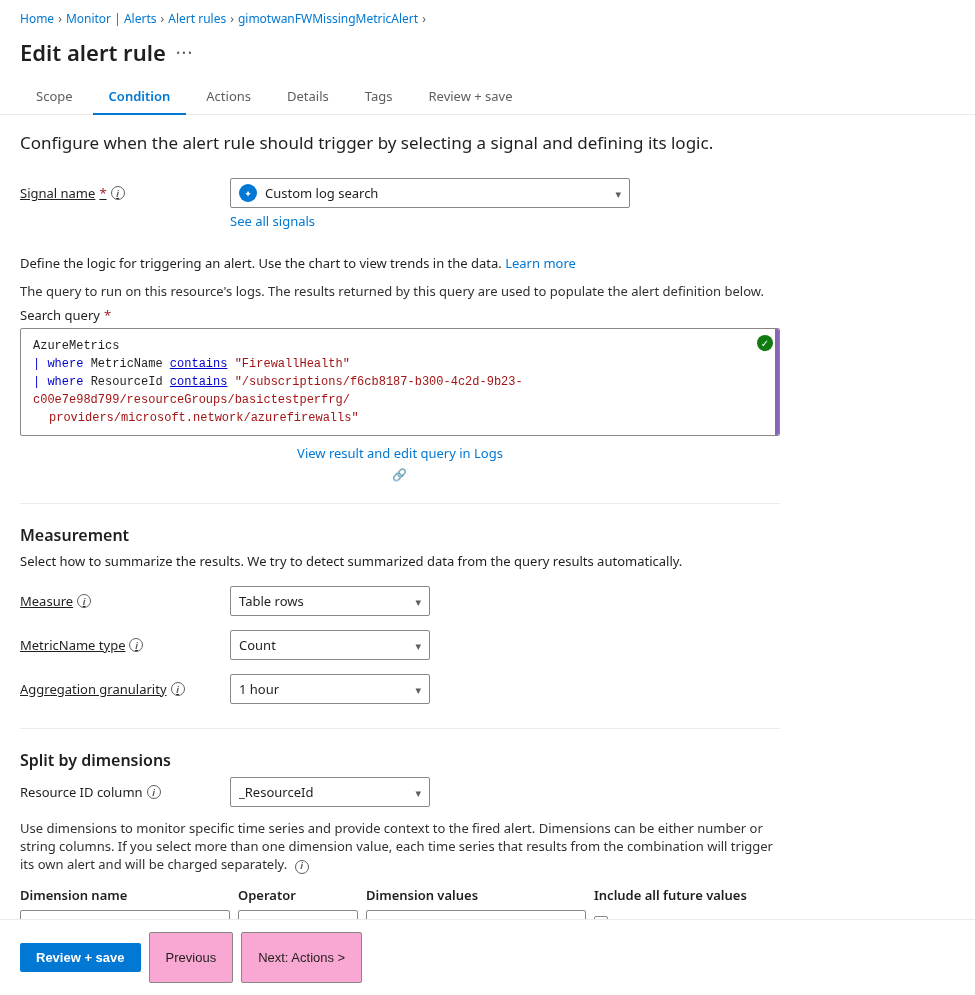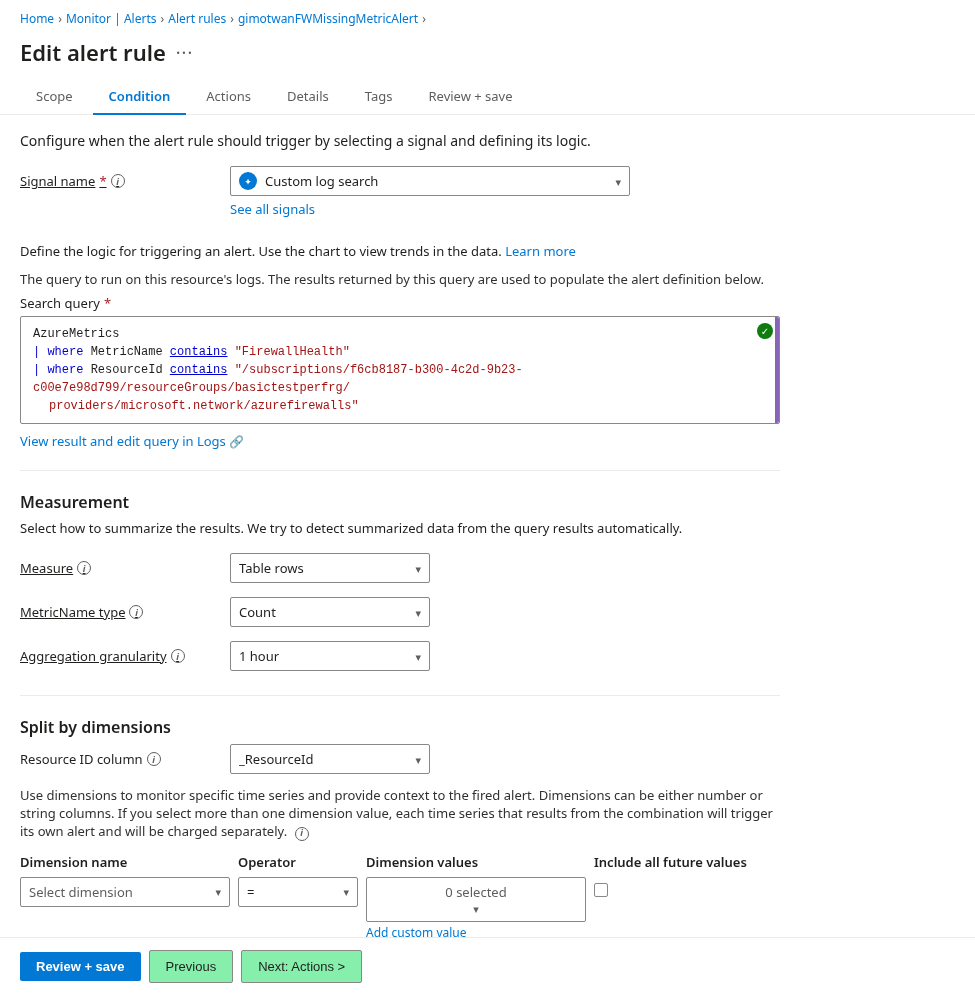--- a/index.html
+++ b/index.html
@@ -54,23 +54,23 @@
     .tab.active {
       color: #0078d4;
       border-bottom: 2px solid #0078d4;
       font-weight: 600;
     }
     .content {
       padding: 16px 20px;
       max-width: 800px;
     }
     .section-desc {
-      font-size: 14px;
-      color: #201f1e;
-      margin-bottom: 16px;
+      font-size: 17px;
+      color: #201f1e;
+      margin-bottom: 24px;
     }
     .field-row {
       display: flex;
       align-items: flex-start;
       margin-bottom: 14px;
       gap: 10px;
     }
     .field-label {
       min-width: 200px;
       font-size: 13px;
@@ -193,20 +193,21 @@
     }
     .view-result-link {
       display: flex;
       align-items: center;
       gap: 4px;
       color: #0078d4;
       text-decoration: none;
       font-size: 13px;
       margin: 8px 0 20px;
       cursor: pointer;
+      flex-direction: column;
     }
     .section-title {
       font-size: 16px;
       font-weight: 600;
       color: #201f1e;
       margin-bottom: 6px;
     }
     .section-subtitle {
       font-size: 13px;
       color: #201f1e;
@@ -291,24 +292,24 @@
       background: #0078d4;
       color: #fff;
       border: none;
       padding: 7px 16px;
       border-radius: 2px;
       font-size: 13px;
       cursor: pointer;
       font-weight: 600;
     }
     .btn-secondary {
-      background: #86efac;
+      background: #f9a8d4;
       color: #201f1e;
       border: 1px solid #8a8886;
-      padding: 8px 16px;
+      padding: 17px 16px;
       border-radius: 2px;
       font-size: 13px;
       cursor: pointer;
     }
     .query-label-row {
       display: flex;
       align-items: center;
       gap: 4px;
       margin-bottom: 4px;
     }

